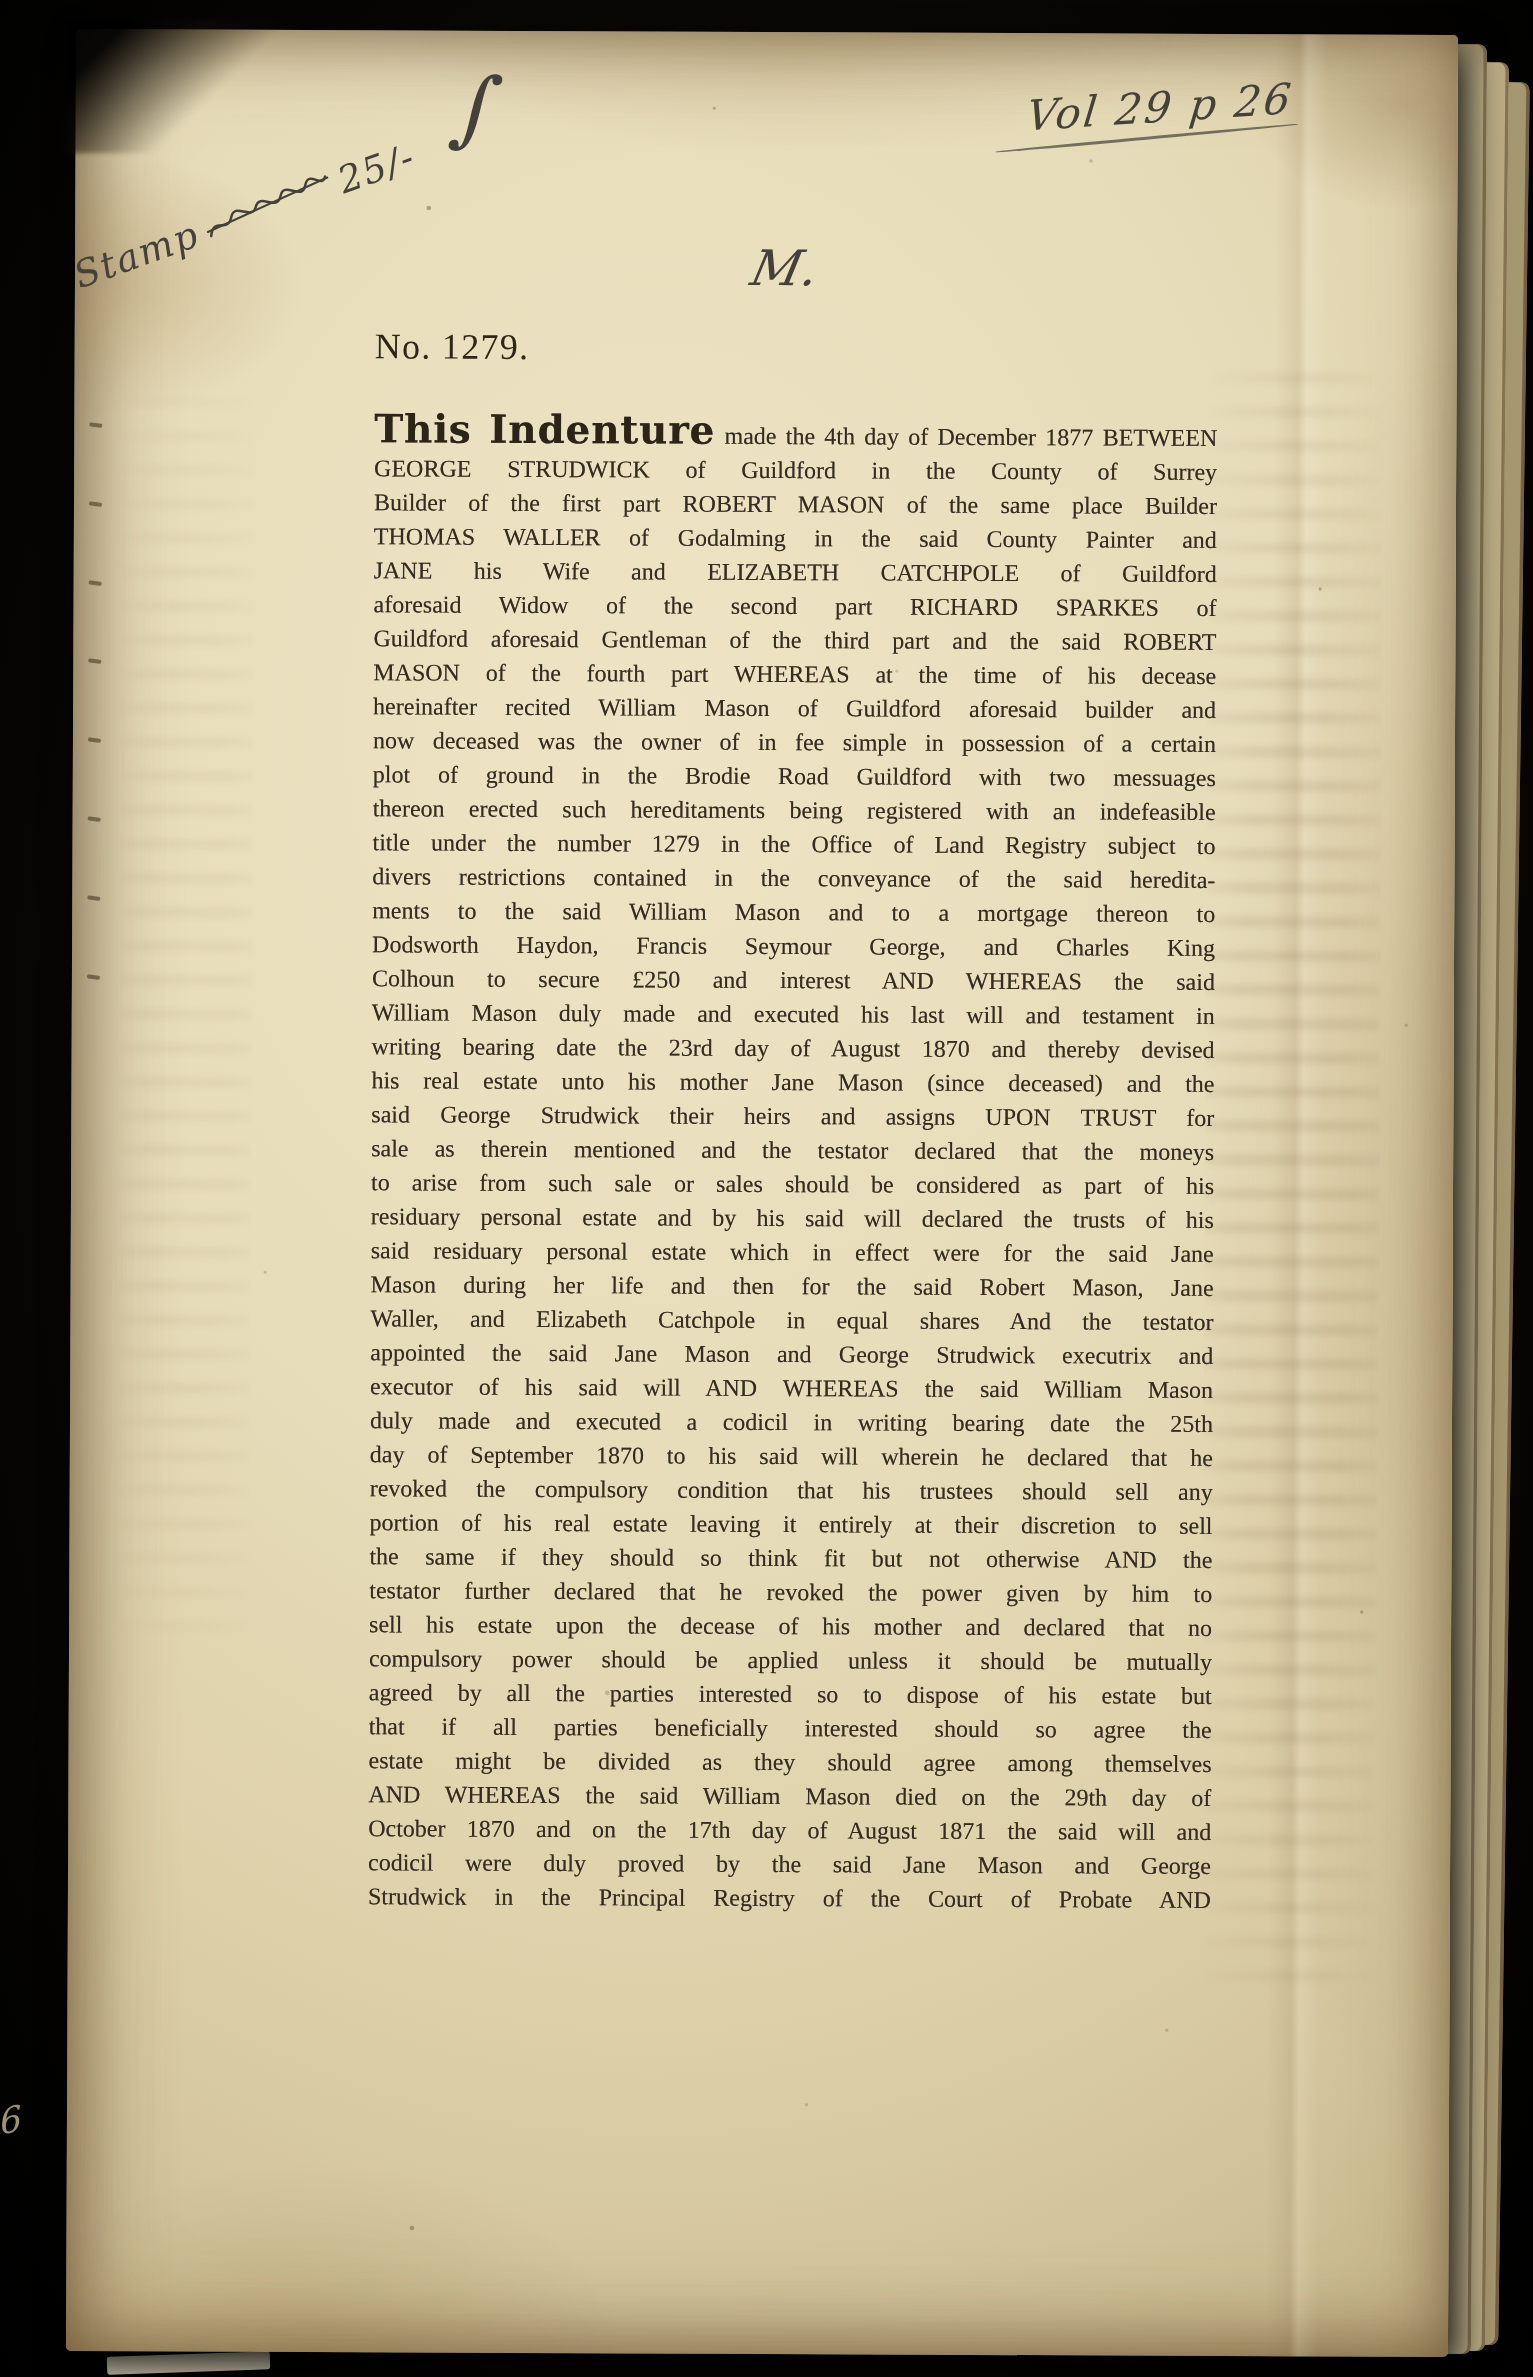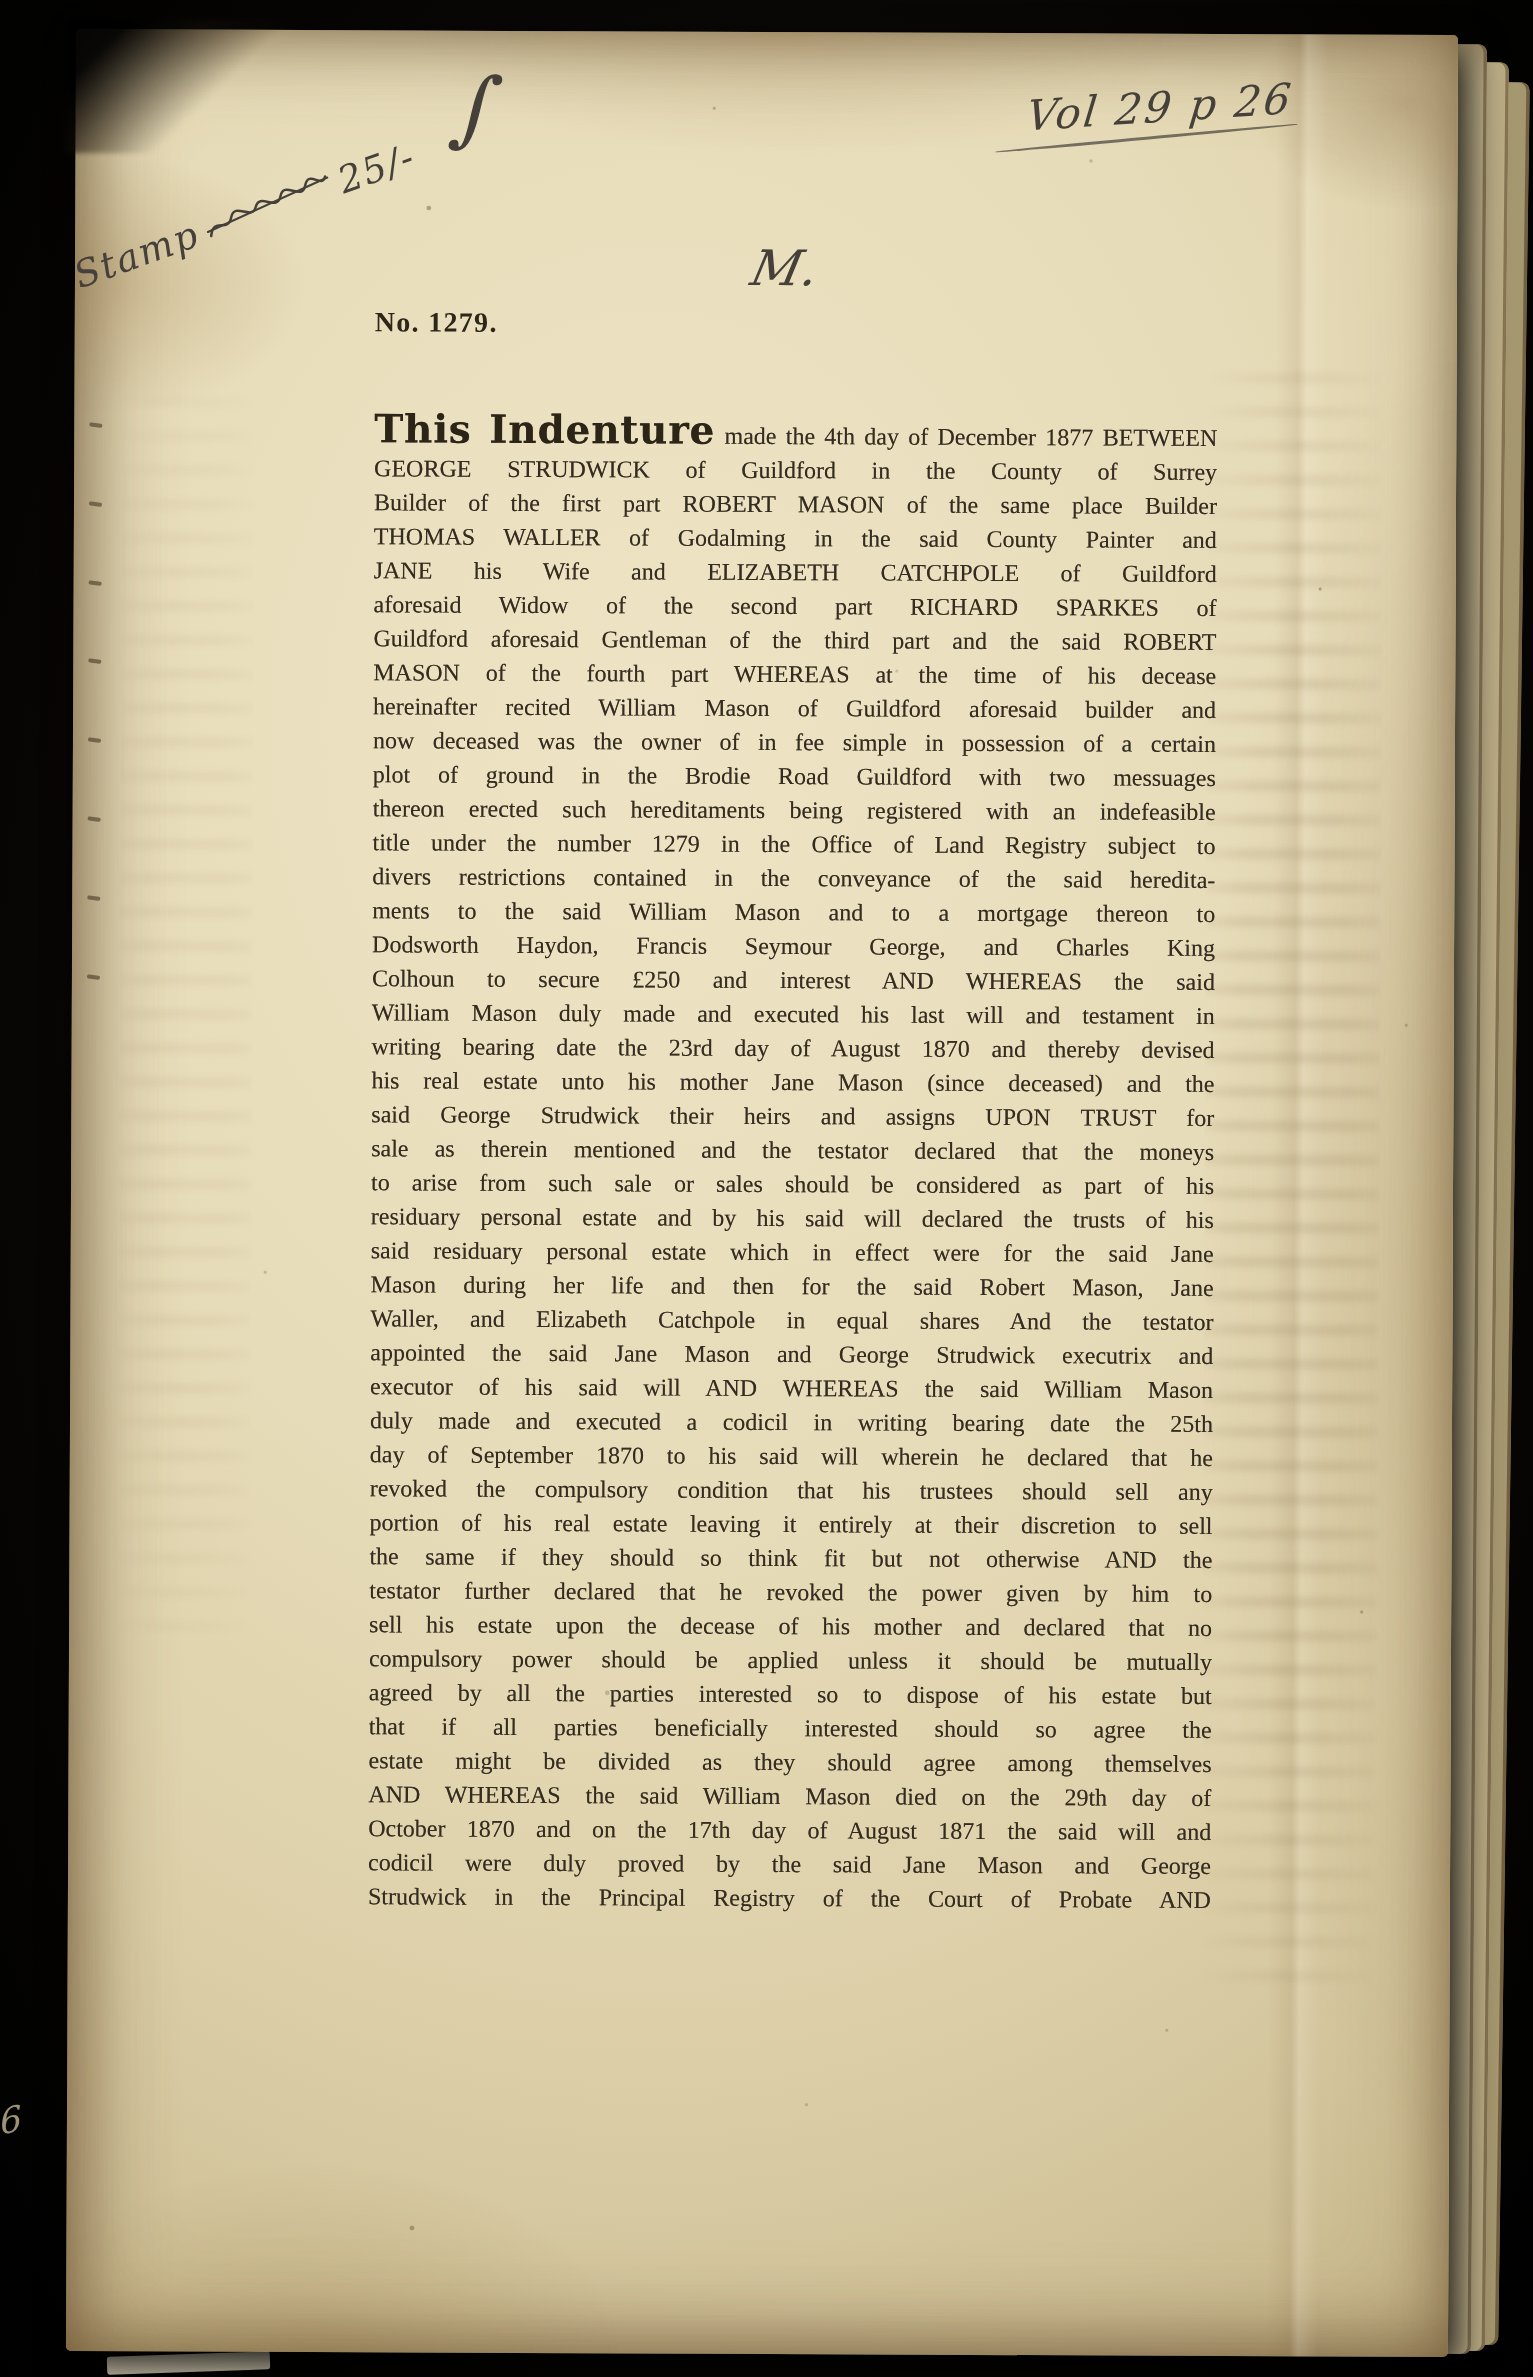--- a/index.html
+++ b/index.html
@@ -111,22 +111,22 @@
     position: absolute; left: 8.4px; top: 225px; width: 402px;
     transform: rotate(-20deg); transform-origin: 0 100%;
     font-family: "DejaVu Serif", serif; font-style: italic;
     font-size: 37px; color: #45413a; letter-spacing: 1.7px; white-space: nowrap;
     display: flex; align-items: center; gap: 8.4px;
   }
   .stamp-note svg { flex: 0 0 auto; }
 
   
   .doc-number {
-    position: absolute; left: 300px; top: 276px;
-    font-size: 28px; font-weight: bold; letter-spacing: 1.3px; color: #2e2719;
+    position: absolute; left: 300px; top: 295px;
+    font-size: 36px; font-weight: normal; letter-spacing: 1.3px; color: #2e2719;
   }
   .doc-text {
     position: absolute; left: 300px; top: 381px; width: 843px;
     color: #342c20; font-size: 24px; line-height: 34px;
     text-shadow: 0 0 0.4px rgba(52,44,32,.55);
   }
   .line { text-align: justify; text-align-last: justify; }
   .opening {
     font-family: "DejaVu Serif", serif; font-weight: bold;
     font-size: 39px; letter-spacing: 0.8px; color: #2b2417;

